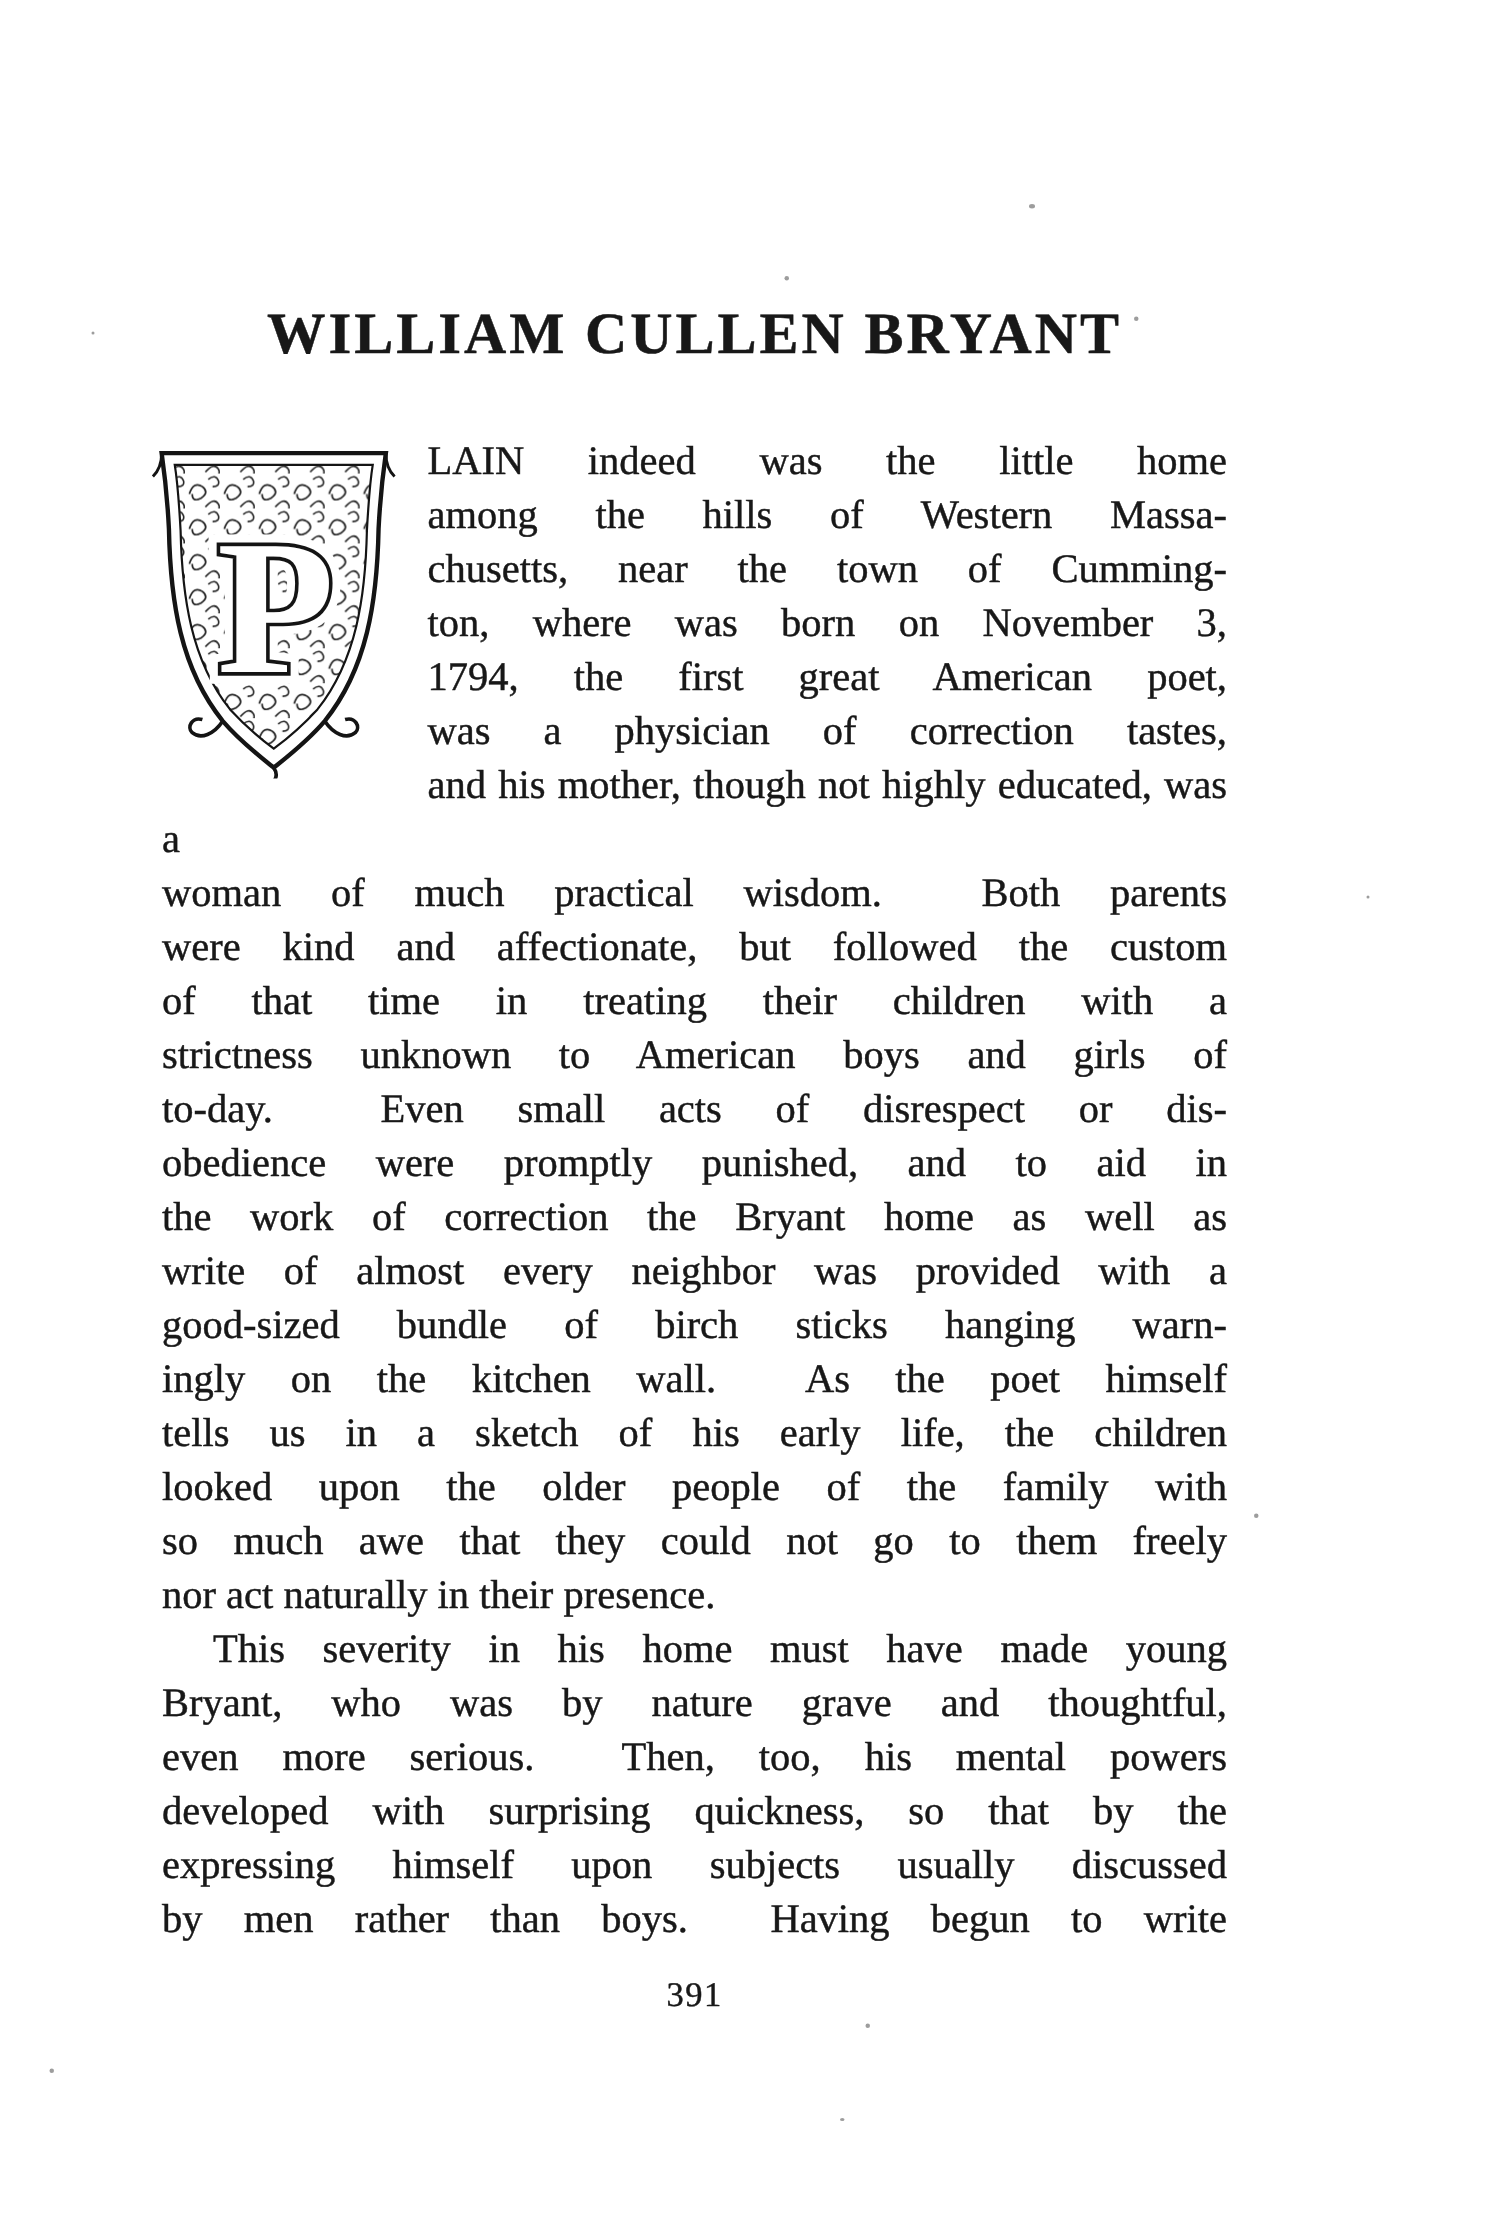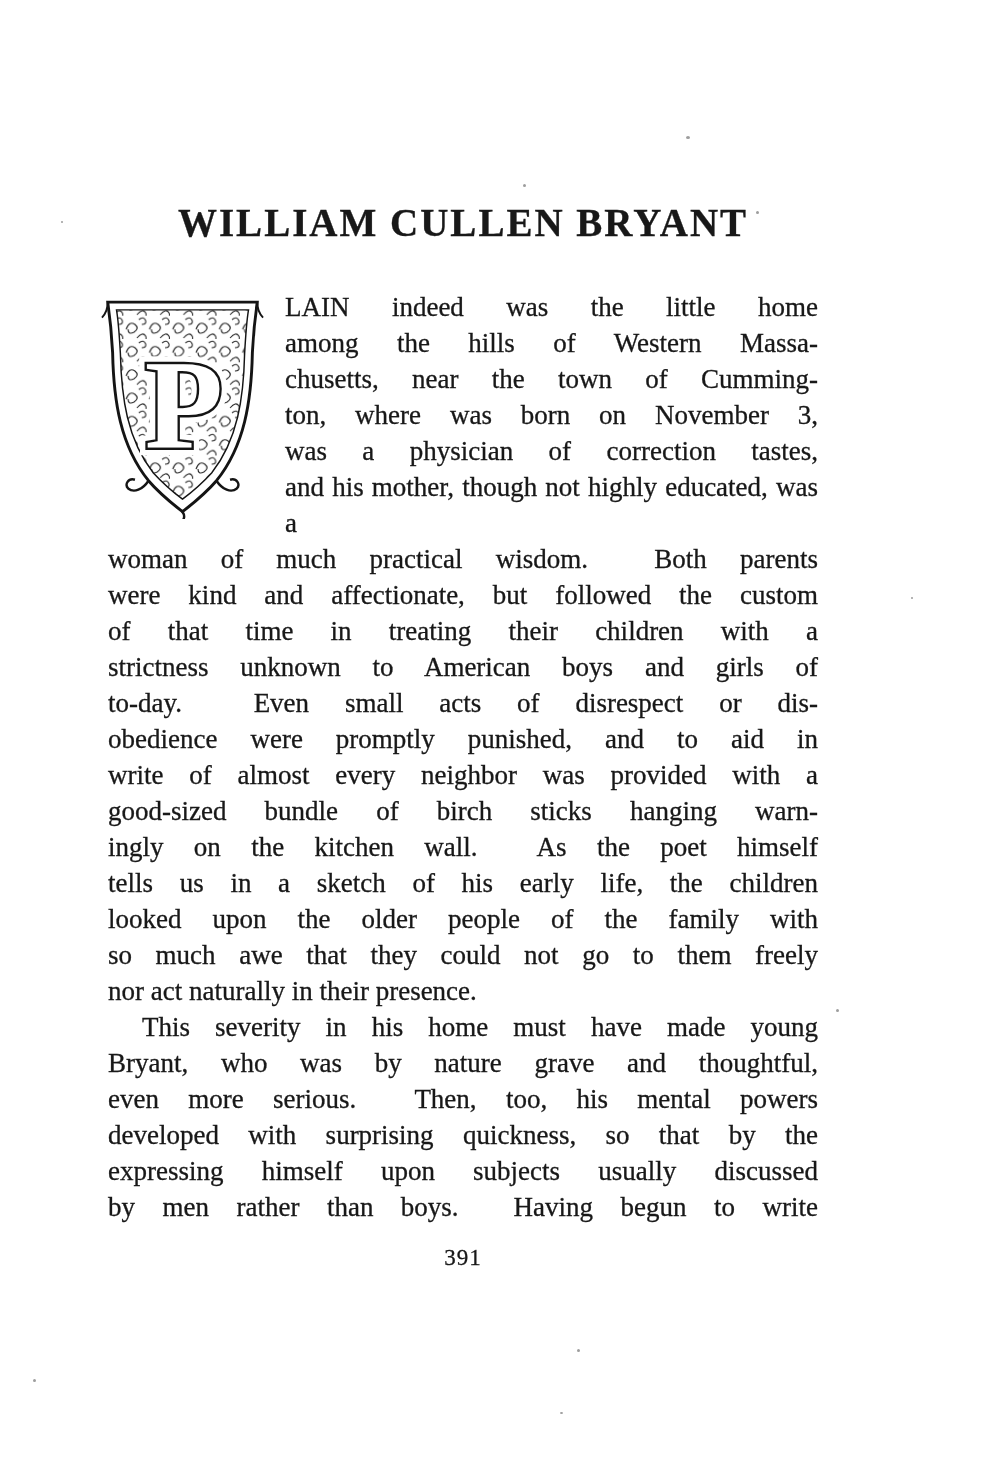--- a/index.html
+++ b/index.html
@@ -85,28 +85,30 @@
 
         <text x="46" y="160" font-family="'Liberation Serif','DejaVu Serif',serif" font-size="132" font-weight="700" fill="#ffffff" stroke="#ffffff" stroke-width="16">P</text>
         <text x="46" y="160" font-family="'Liberation Serif','DejaVu Serif',serif" font-size="132" font-weight="700" fill="#ffffff" stroke="#141414" stroke-width="5" paint-order="stroke">P</text>
       </svg>
     </div>
     <div>
         <div class="tline just">LAIN indeed was the little home</div>
         <div class="tline just">among the hills of Western Massa-</div>
         <div class="tline just">chusetts, near the town of Cumming-</div>
         <div class="tline just">ton, where was born on November 3,</div>
+        <div class="tline just">1794, the first great American poet,</div>
         <div class="tline just">was a physician of correction tastes,</div>
         <div class="tline just">and his mother, though not highly educated, was a</div>
         <div class="tline just">woman of much practical wisdom.&nbsp; Both parents</div>
         <div class="tline just">were kind and affectionate, but followed the custom</div>
         <div class="tline just">of that time in treating their children with a</div>
         <div class="tline just">strictness unknown to American boys and girls of</div>
         <div class="tline just">to-day.&nbsp; Even small acts of disrespect or dis-</div>
         <div class="tline just">obedience were promptly punished, and to aid in</div>
+        <div class="tline just">the work of correction the Bryant home as well as</div>
         <div class="tline just">write of almost every neighbor was provided with a</div>
         <div class="tline just">good-sized bundle of birch sticks hanging warn-</div>
         <div class="tline just">ingly on the kitchen wall.&nbsp; As the poet himself</div>
         <div class="tline just">tells us in a sketch of his early life, the children</div>
         <div class="tline just">looked upon the older people of the family with</div>
         <div class="tline just">so much awe that they could not go to them freely</div>
         <div class="tline">nor act naturally in their presence.</div>
       </div>
   </div>
 

